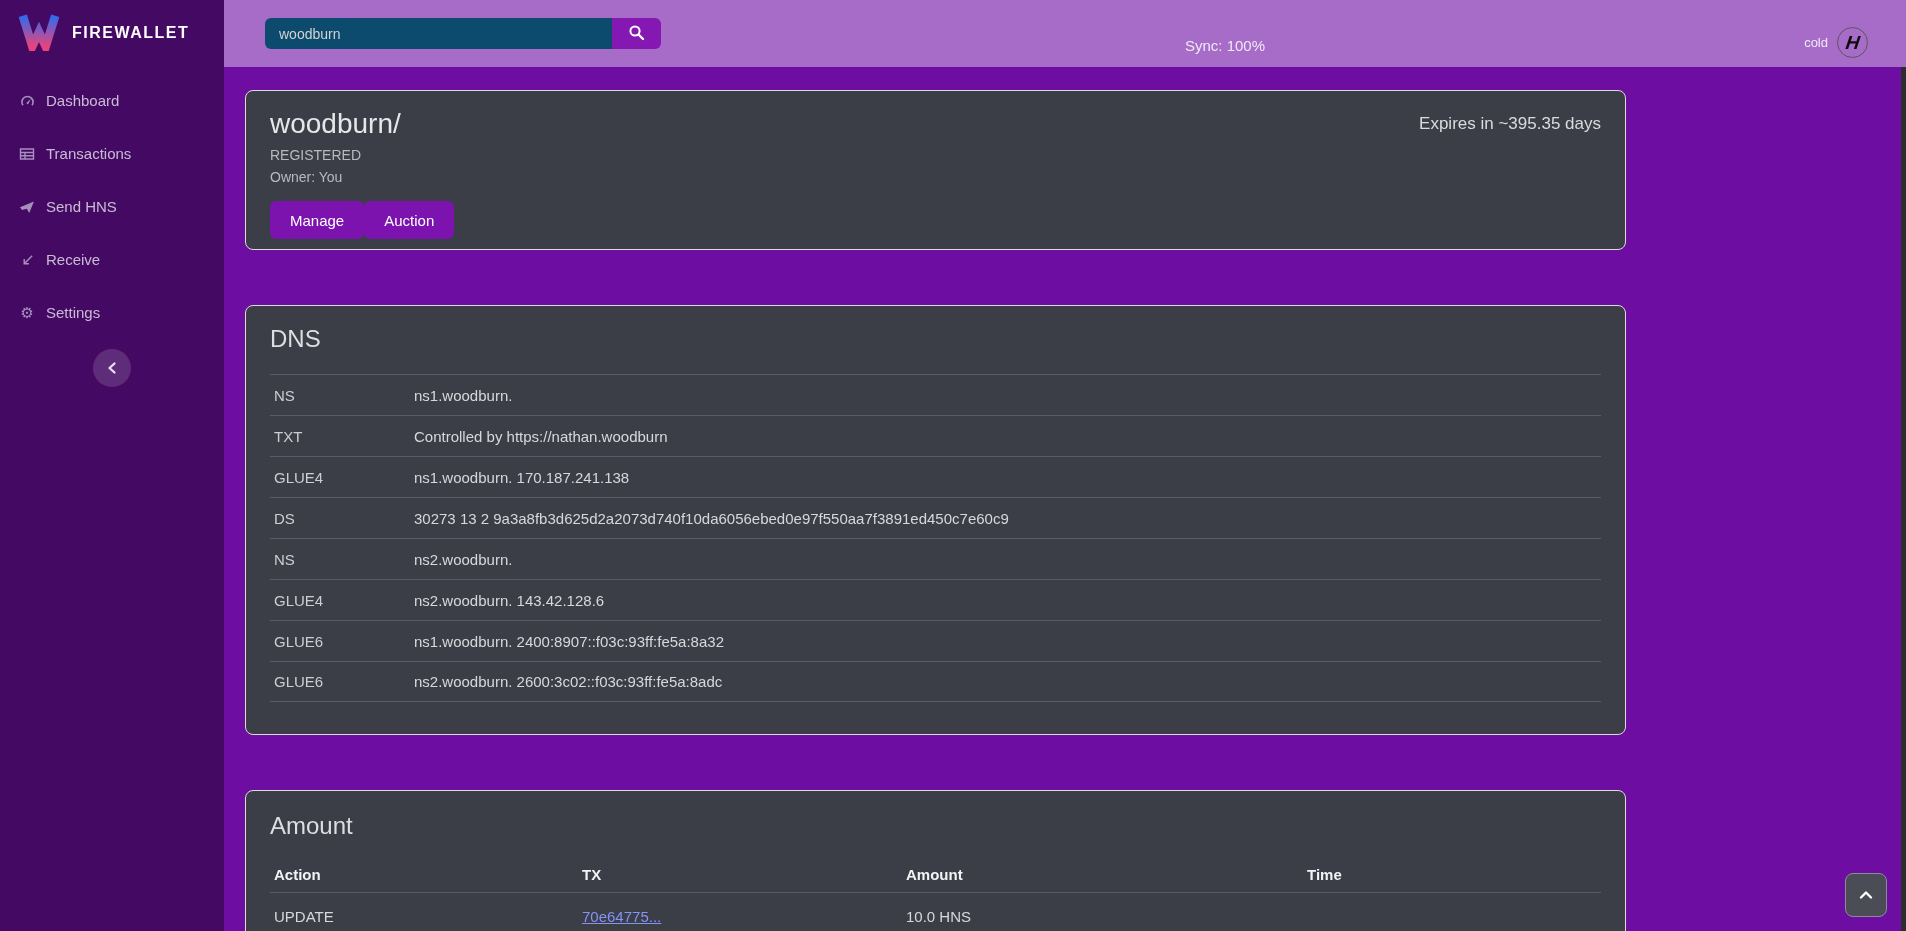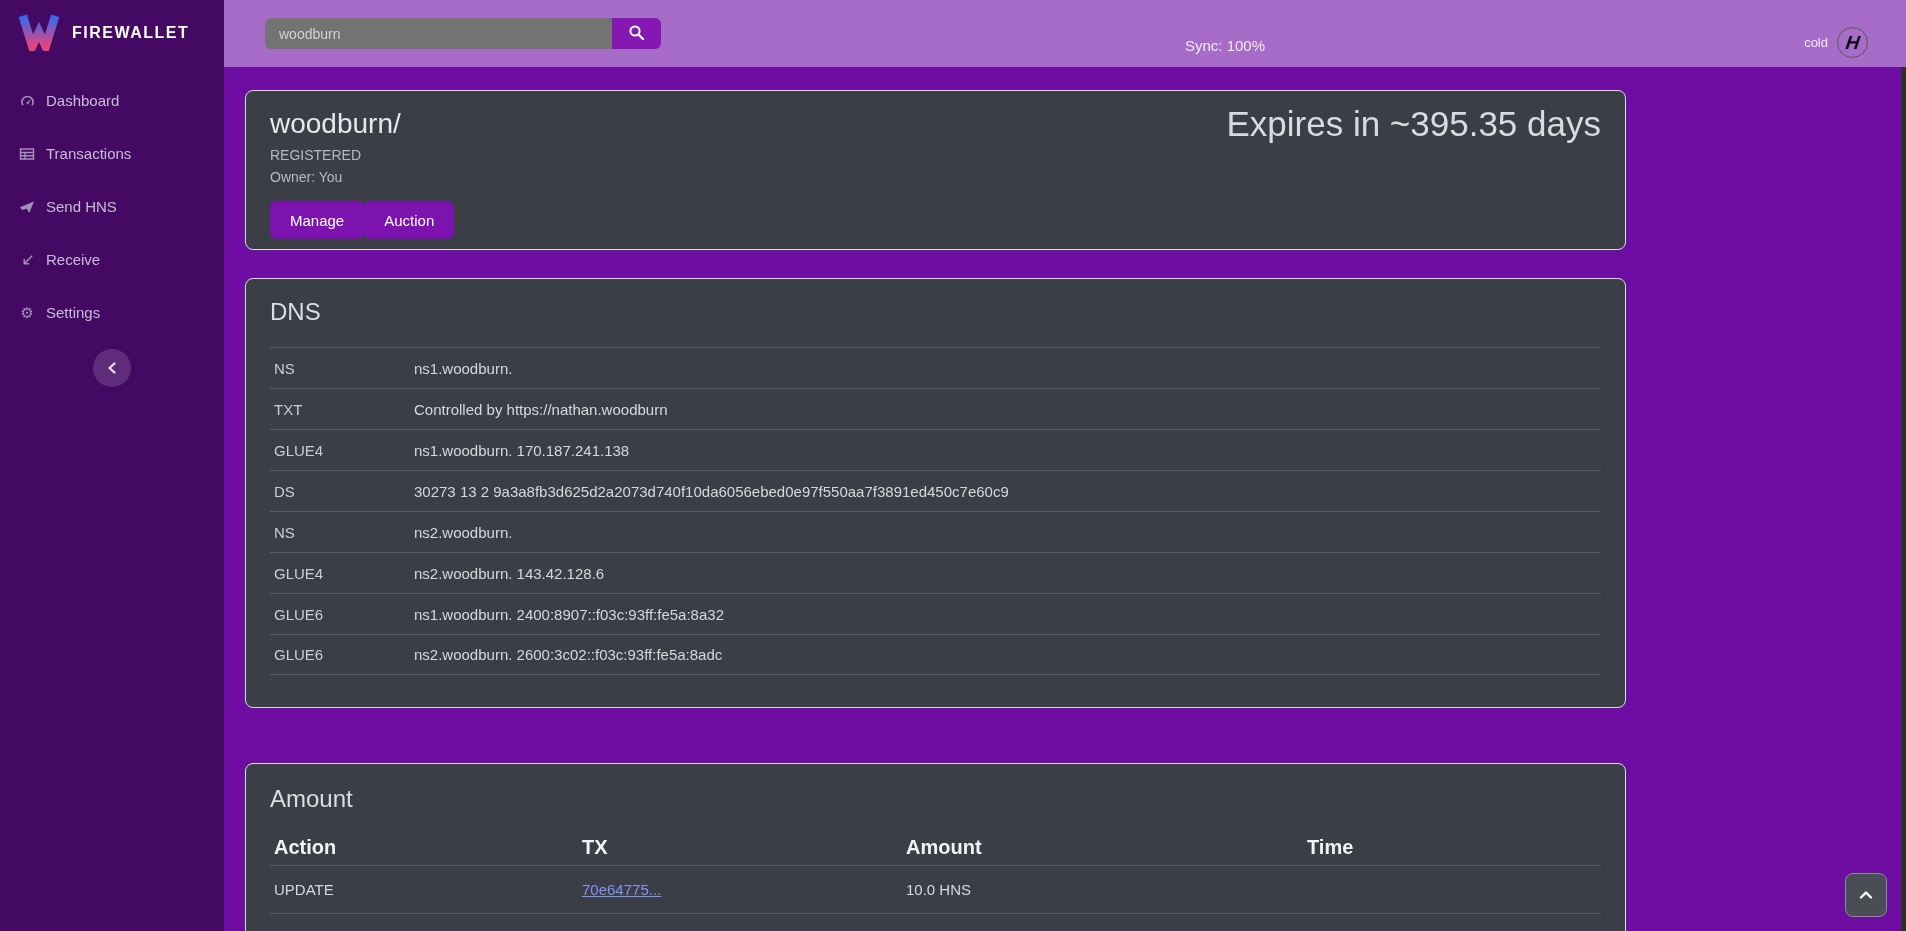--- a/index.html
+++ b/index.html
@@ -18,21 +18,21 @@
   .nav-item .lbl { font-size:15px; margin-left:10px; }
   .collapse-btn { position:absolute; left:93px; top:349px; width:38px; height:38px; border-radius:50%;
       background:rgba(255,255,255,0.14); border:none; color:#ece4f3; font-size:18px; font-weight:bold;
       display:flex; align-items:center; justify-content:center; cursor:pointer; }
 
   
   .right { flex:1; display:flex; flex-direction:column; position:relative; height:931px; }
 
   header.topbar { height:67px; min-height:67px; background:#a76cc8; position:relative; display:flex; align-items:center; }
   .search-group { display:flex; margin-left:41px; height:31px; }
-  .search-input { width:347px; height:31px; background:#737373; border:none; outline:none; color:#d2d2d2;
+  .search-input { width:347px; height:31px; background:#0c4a6e; border:none; outline:none; color:#d2d2d2;
       font-size:14px; font-family:"Liberation Sans", sans-serif; padding:0 14px; border-radius:6px 0 0 6px; }
   .search-btn { width:49px; height:31px; background:#8517b2; border:none; border-radius:0 6px 6px 0;
       display:flex; align-items:center; justify-content:center; cursor:pointer; }
   .sync { position:absolute; left:961px; top:12px; height:67px; display:flex; align-items:center;
       color:#efe8f5; font-size:15px; }
   .wallet-zone { position:absolute; right:38px; top:0; height:85px; display:flex; align-items:center; }
   .wallet-name { color:#f0eaf6; font-size:13px; margin-right:9px; }
   .hns-avatar { width:31px; height:31px; border-radius:50%; border:1px solid #585858; display:flex;
       align-items:center; justify-content:center; cursor:pointer; }
   .hns-h { font-weight:800; font-style:italic; font-size:19px; color:#0c0c0c; transform:skewX(-8deg); line-height:1; }
@@ -42,37 +42,37 @@
   .card { background:#3b3e46; border:1px solid #dcdcdc; border-radius:8px; width:1381px; }
 
   
   .domain-card { padding:16px 24px; display:flex; justify-content:space-between; align-items:flex-start; height:160px; }
   .domain-title { color:#e6e7e9; font-size:28px; font-weight:normal; line-height:34px; }
   .domain-status { color:#b7bac0; font-size:14px; line-height:20px; margin-top:4px; }
   .domain-owner { color:#b7bac0; font-size:14px; line-height:20px; margin-top:2px; }
   .btn-row { margin-top:14px; display:flex; gap:0; }
   .pbtn { background:#7d13ae; color:#ffffff; border:none; border-radius:6px; height:38px; padding:0 20px;
       font-size:15px; font-family:"Liberation Sans", sans-serif; cursor:pointer; }
-  .expires { color:#dadbde; font-size:35px; line-height:34px; }
-
-  
-  .dns-card { margin-top:28px; padding:18px 24px 32px 24px; }
+  .expires { color:#dadbde; font-size:17px; line-height:34px; }
+
+  
+  .dns-card { margin-top:55px; padding:18px 24px 32px 24px; }
   .section-title { color:#dcdee1; font-size:24px; line-height:30px; font-weight:normal; }
   .dns-table { margin-top:20px; }
   .dns-row { display:flex; height:41px; align-items:center; border-top:1px solid #585b62; }
   .dns-row:last-child { border-bottom:1px solid #585b62; }
   .dns-type { width:144px; color:#ccced3; font-size:15px; padding-left:4px; }
   .dns-value { color:#d6d8dc; font-size:15px; }
 
   
   .history-card { margin-top:55px; padding:20px 24px 20px 24px; height:220px; }
   .h-table { margin-top:16px; }
   .h-row { display:grid; grid-template-columns:308px 324px 401px 1fr; align-items:center; }
   .h-head { height:36px; border-bottom:1px solid #585b62; }
-  .h-head > div { color:#f2f3f5; font-size:20px; font-weight:bold; padding-left:4px; }
+  .h-head > div { color:#f2f3f5; font-size:15px; font-weight:bold; padding-left:4px; }
   .h-body { height:48px; border-bottom:1px solid #585b62; }
   .h-body > div { color:#d6d8dc; font-size:15px; padding-left:4px; }
   .tx-link { color:#8494f2; text-decoration:underline; cursor:pointer; }
 
   
   .scrollbar-track { position:absolute; right:0; top:67px; width:5px; height:864px; background:#2c2c31; }
   .scroll-top-btn { position:absolute; right:19px; bottom:14px; width:42px; height:44px; background:#4a4d55;
       border:1px solid #8a8d94; border-radius:8px; display:flex; align-items:center; justify-content:center;
       cursor:pointer; z-index:10; }
 </style>

